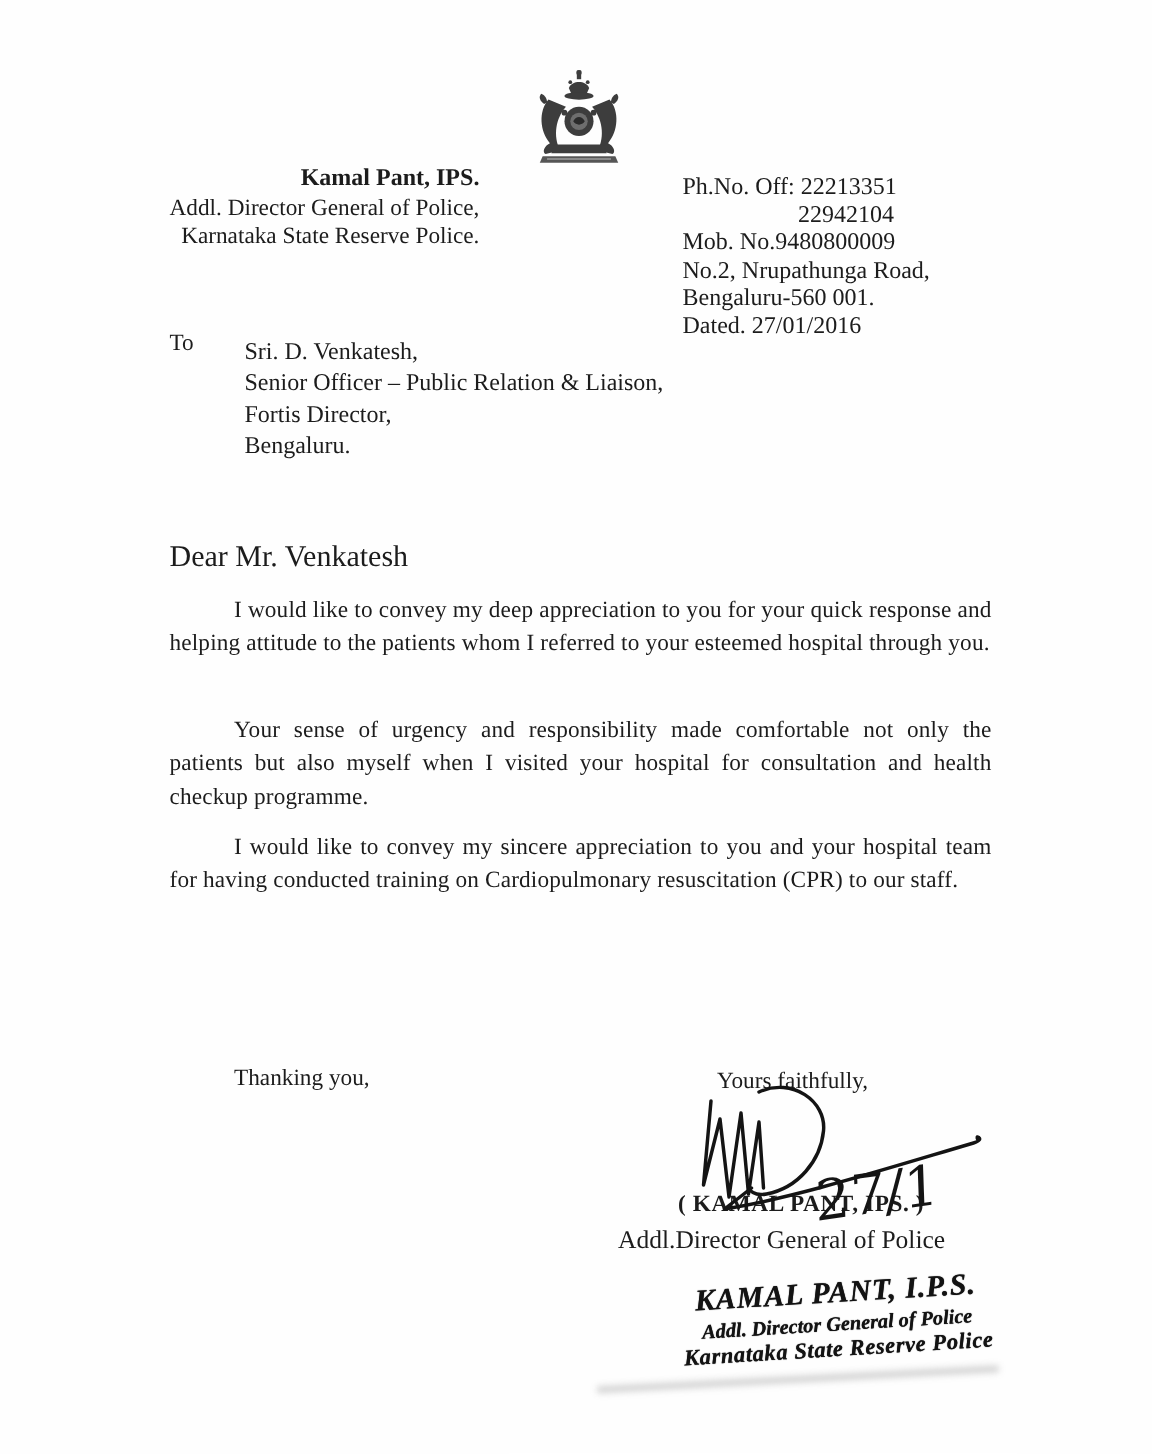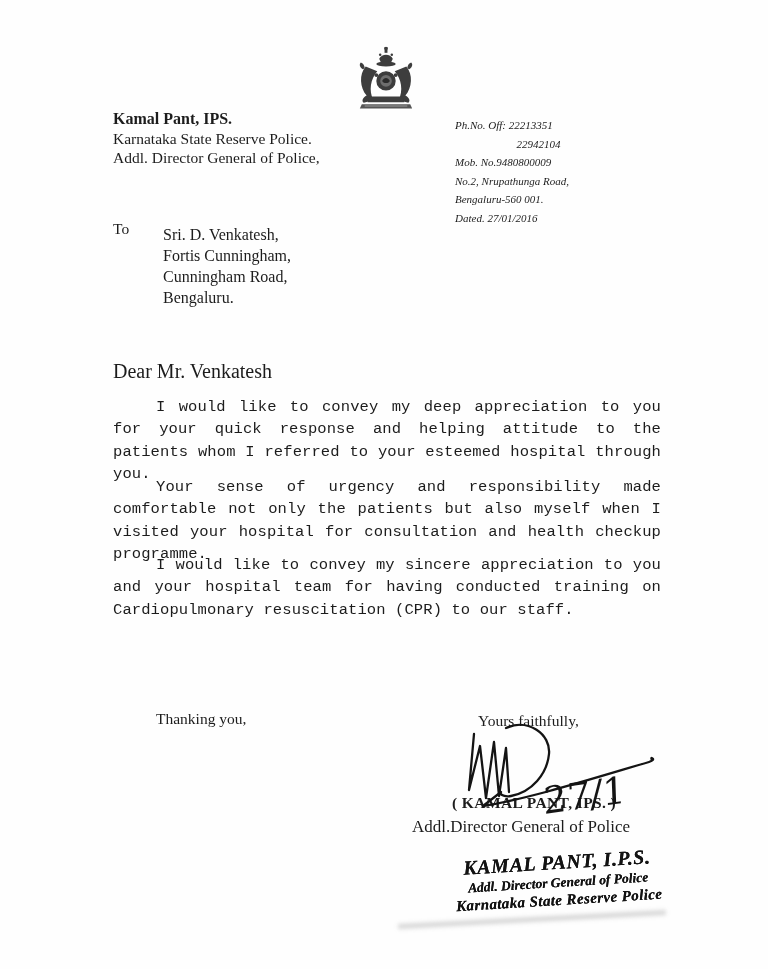--- a/index.html
+++ b/index.html
@@ -2,30 +2,30 @@
 <html><head>
 <meta charset="utf-8">
 <style>
   html,body { margin:0; padding:0; background:#ffffff; }
   .page {
     position:relative; width:768px; height:969px; background:#fefefe;
     font-family:"Liberation Serif","DejaVu Serif",serif; color:#1c1c1c;
     overflow:hidden;
   }
   .abs { position:absolute; }
-  .sender { left:113px; top:109px; font-size:15.5px; line-height:19.5px; }
+  .sender { left:113px; top:109px; font-size:15.5px; line-height:19.5px;text-align:right; }
   .sender .name { font-weight:bold; font-size:16px; }
-  .contact { left:455px; top:116px; font-size:11px; line-height:18.6px;font-style:italic; }
+  .contact { left:455px; top:116px; font-size:16px; line-height:18.6px; }
   .contact .indent { padding-left:53px;text-align:center; }
   .to-label { left:113px; top:220px; font-size:15.5px; }
   .recipient { left:163px; top:224px; font-size:16px; line-height:21px; }
   .salutation { left:113px; top:360px; font-size:20px; }
   .para {
     left:113px; width:548px; font-size:15.5px; line-height:22.4px;
-    text-align:justify; text-indent:43px; letter-spacing:0.1px; margin:0;font-family:Liberation Mono, monospace;
+    text-align:justify; text-indent:43px; letter-spacing:0.1px; margin:0;
   }
   .p1 { top:396px; } .p2 { top:476px; } .p3 { top:554px; } .p4 { top:631px; }
   .thanks { left:156px; top:691px; font-size:15.5px;margin-top:19px; }
   .valediction { left:478px; top:712px; font-size:15.5px;font-family:Liberation Serif, serif; }
   .signature-svg { left:448px; top:712px; z-index:3; }
   .signatory-name { left:452px; top:794px; font-size:15.5px; font-weight:600; letter-spacing:0.4px; z-index:2; }
   .signatory-title { left:412px; top:817px; font-size:17px; z-index:2; }
   .stamp {
     left:402px; top:851px; width:312px; text-align:center;
     transform:rotate(-3.5deg); color:#131313; font-style:italic; font-weight:bold;
@@ -66,38 +66,38 @@
       </g>
       <circle cx="32" cy="36" r="6" fill="#6e6e6e"></circle>
       <path d="M28,36 C30,32 34,32 36,36 C34,39 30,39 28,36 Z" fill="#2b2b2b"></path>
       <path d="M7,60 L57,60 L59,64.5 L5,64.5 Z" fill="#565656"></path>
       <rect x="10" y="61.2" width="44" height="1.4" fill="#8a8a8a"></rect>
     </svg>
   </div>
 
   <div class="abs sender">
     <div class="name">Kamal Pant, IPS.</div>
+    <div>Addl. Director General of Police,</div>
     <div>Karnataka State Reserve Police.</div>
-    <div>Addl. Director General of Police,</div>
   </div>
 
   <div class="abs contact">
     <div>Ph.No. Off: 22213351</div>
     <div class="indent">22942104</div>
     <div>Mob. No.9480800009</div>
     <div>No.2, Nrupathunga Road,</div>
     <div>Bengaluru-560 001.</div>
     <div>Dated. 27/01/2016</div>
   </div>
 
   <div class="abs to-label">To</div>
   <div class="abs recipient">
     <div>Sri. D. Venkatesh,</div>
-    <div>Fortis Cunningham,</div>
-    <div>Cunningham Road,</div>
+    <div>Senior Officer – Public Relation &amp; Liaison,</div>
+    <div>Fortis Director,</div>
     <div>Bengaluru.</div>
   </div>
 
   <div class="abs salutation">Dear Mr. Venkatesh</div>
 
   <p class="abs para p1">I would like to convey my deep appreciation to you for your quick response and helping attitude to the patients whom I referred to your esteemed hospital through you.</p>
   <p class="abs para p3">I would like to convey my sincere appreciation to you and your hospital team for having conducted training on Cardiopulmonary resuscitation (CPR) to our staff.</p>
   <p class="abs para p2">Your sense of urgency and responsibility made comfortable not only the patients but also myself when I visited your hospital for consultation and health checkup programme.</p>
 
   <div class="abs thanks">Thanking you,</div>

